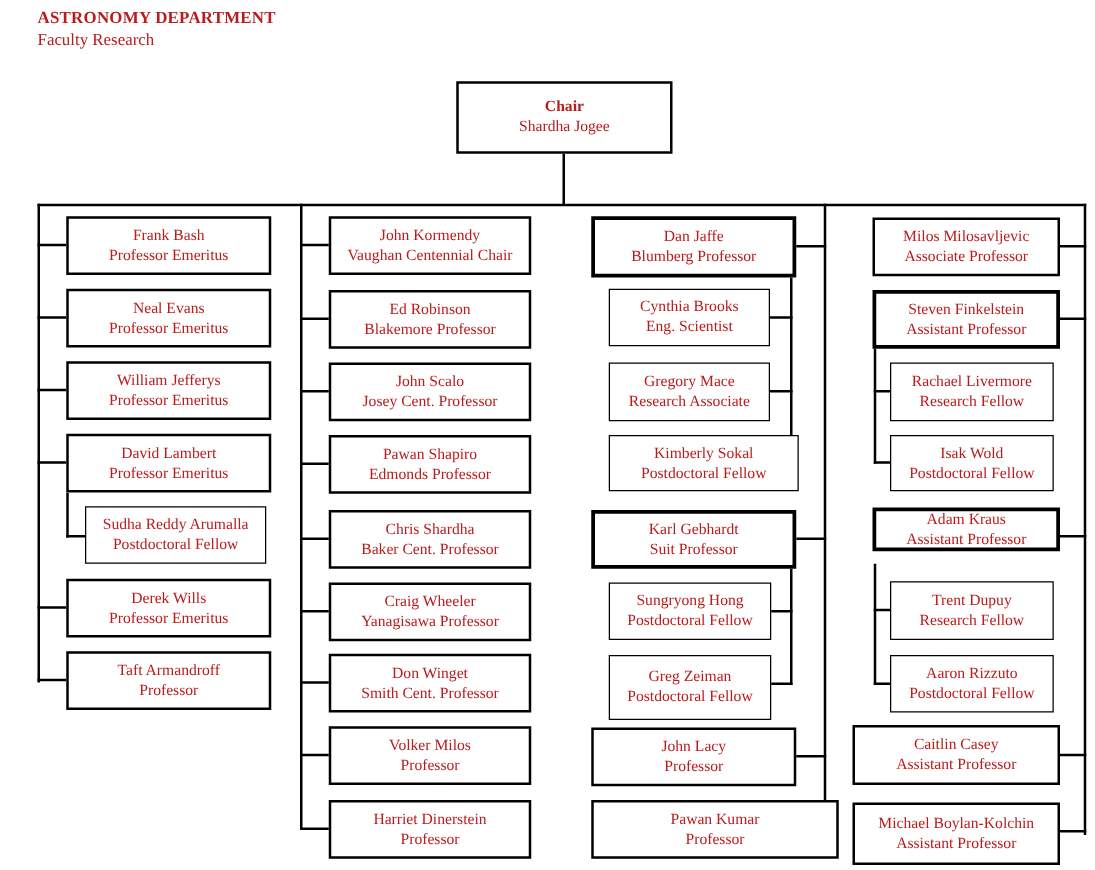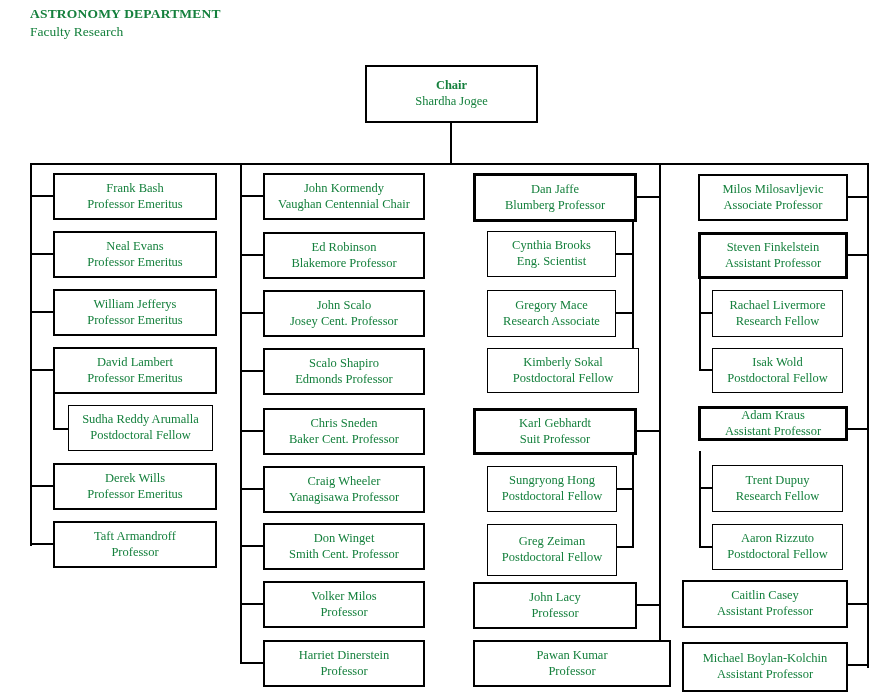--- a/index.html
+++ b/index.html
@@ -3,21 +3,21 @@
 <meta charset="utf-8">
 <style>
   * { box-sizing: border-box; }
   html, body { margin: 0; padding: 0; background: #ffffff; }
   .canvas {
     position: relative;
     width: 876px;
     height: 696px;
     background: #ffffff;
     font-family: "Liberation Serif", "DejaVu Serif", serif;
-    color: #15803d;
+    color: #b91c1c;
     overflow: hidden;
   }
   .hdr { position: absolute; left: 30px; top: 6px; }
   .hdr .dept { font-weight: bold; font-size: 13.5px; letter-spacing: 0.2px; }
   .hdr .sub  { font-size: 13.5px; margin-top: 2px; }
   .ln { position: absolute; background: #000000; }
   .node {
     position: absolute;
     border: 2px solid #000000;
     background: #ffffff;
@@ -140,25 +140,25 @@
   </div>
   <div class="node" style="left:263px;top:232px;width:162px;height:47px">
     <span class="nm">Ed Robinson</span>
     <span class="ti">Blakemore Professor</span>
   </div>
   <div class="node" style="left:263px;top:290px;width:162px;height:47px">
     <span class="nm">John Scalo</span>
     <span class="ti">Josey Cent. Professor</span>
   </div>
   <div class="node" style="left:263px;top:348px;width:162px;height:47px">
-    <span class="nm">Scalo Shapiro</span>
+    <span class="nm">Pawan Shapiro</span>
     <span class="ti">Edmonds Professor</span>
   </div>
   <div class="node" style="left:263px;top:408px;width:162px;height:47px">
-    <span class="nm">Chris Sneden</span>
+    <span class="nm">Chris Shardha</span>
     <span class="ti">Baker Cent. Professor</span>
   </div>
   <div class="node" style="left:263px;top:466px;width:162px;height:47px">
     <span class="nm">Craig Wheeler</span>
     <span class="ti">Yanagisawa Professor</span>
   </div>
   <div class="node" style="left:263px;top:523px;width:162px;height:47px">
     <span class="nm">Don Winget</span>
     <span class="ti">Smith Cent. Professor</span>
   </div>

